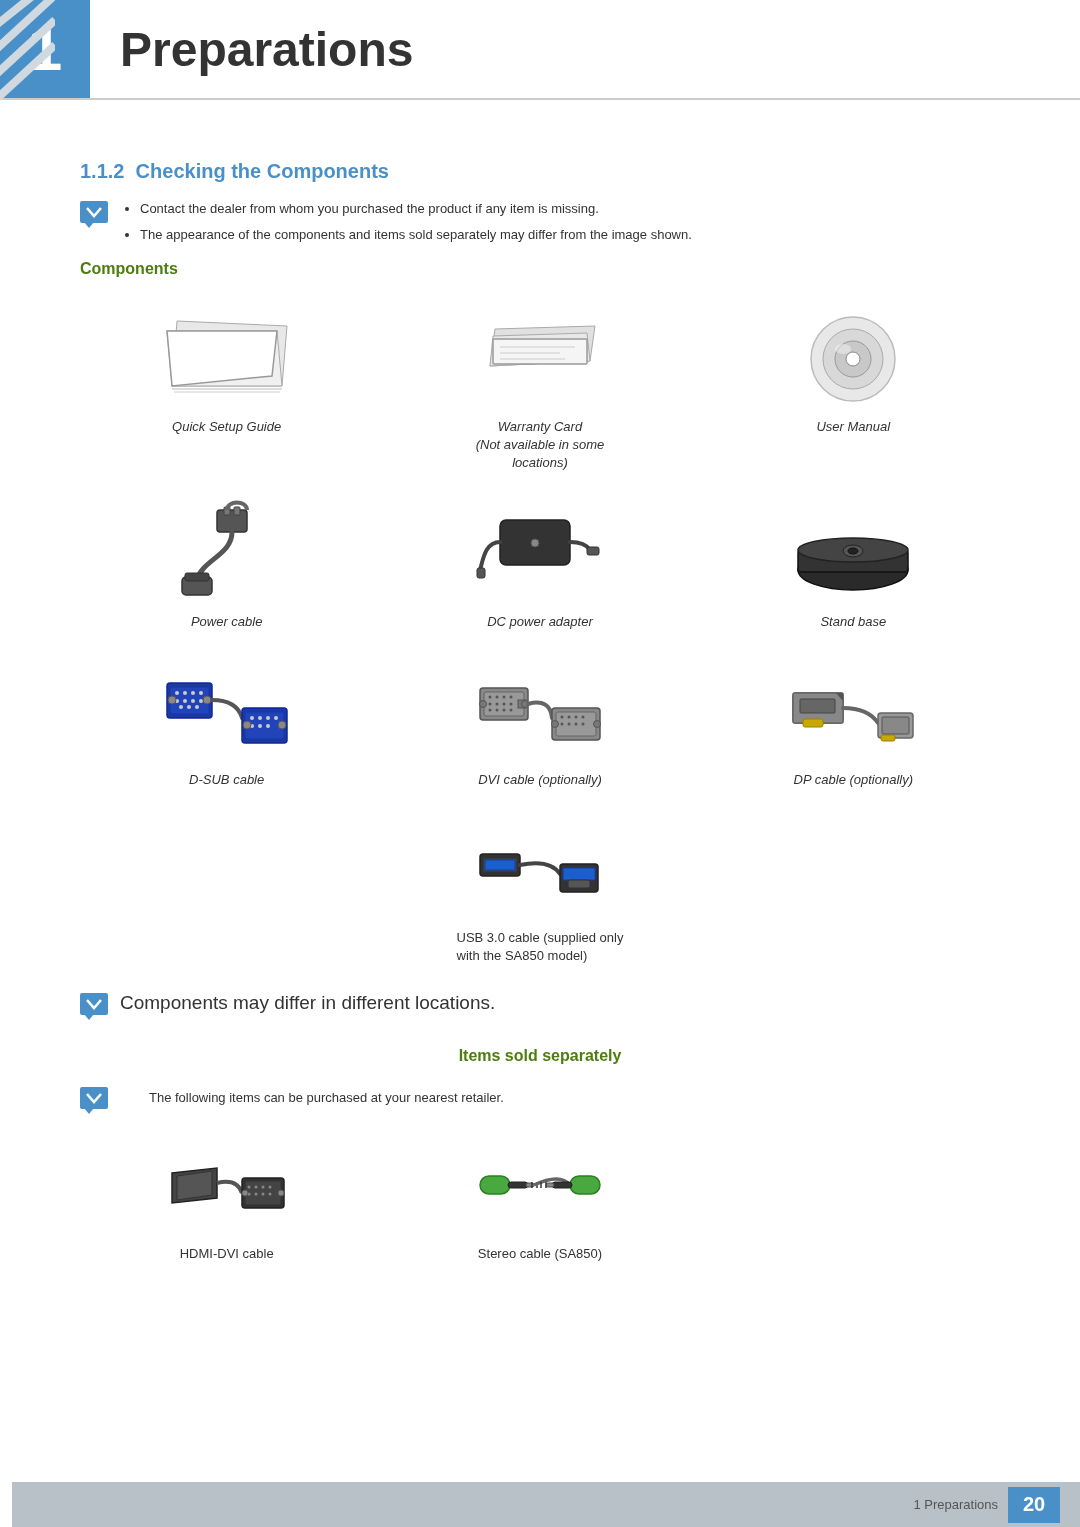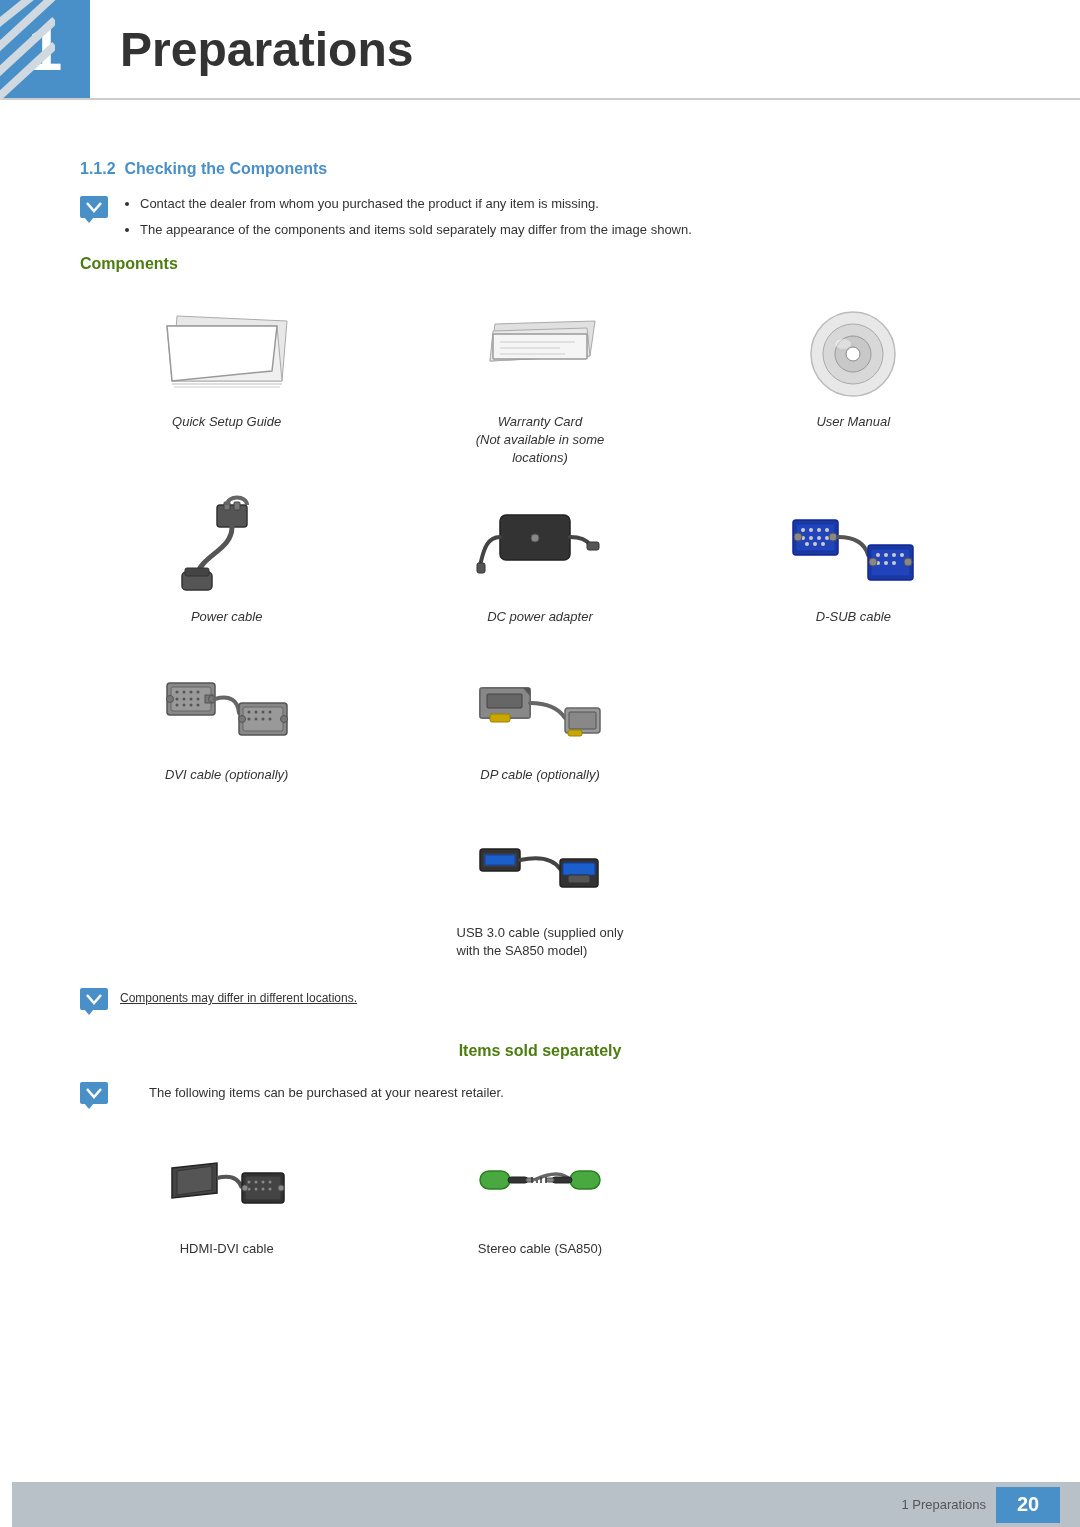--- a/index.html
+++ b/index.html
@@ -47,21 +47,21 @@
       color: #333;
     }
 
     
     .main-content {
       padding: 30px 80px 80px 80px;
     }
 
     
     .section-heading {
-      font-size: 16px;
+      font-size: 20px;
       font-weight: bold;
       color: #4a90c8;
       margin-bottom: 16px;
       margin-top: 30px;
     }
 
     
     .note-block {
       display: flex;
       align-items: flex-start;
@@ -178,21 +178,21 @@
       justify-content: flex-end;
       padding-right: 20px;
     }
     .footer-text {
       font-size: 13px;
       color: #555;
     }
     .footer-page-box {
       background: #4a90c8;
       color: #fff;
-      width: 64px;
+      width: 52px;
       height: 36px;
       display: flex;
       align-items: center;
       justify-content: center;
       font-size: 20px;
       font-weight: bold;
       margin-left: 10px;
     }
 
     
@@ -334,20 +334,34 @@
 
           <path d="M95,37 Q110,37 115,45" fill="none" stroke="#444" stroke-width="4" stroke-linecap="round"></path>
           <rect x="112" y="42" width="12" height="8" rx="2" fill="#555" stroke="#333" stroke-width="1"></rect>
 
           <circle cx="60" cy="38" r="4" fill="#888" stroke="#555" stroke-width="1"></circle>
         </svg>
       </div>
       <div class="component-label">DC power adapter</div>
     </div>
 
+    <div class="component-item">
+      <div class="component-image">
+        <svg width="130" height="95" viewBox="0 0 130 95">
+
+          <ellipse cx="65" cy="65" rx="55" ry="20" fill="#2a2a2a" stroke="#111" stroke-width="1.5"></ellipse>
+          <rect x="10" y="45" width="110" height="22" rx="3" fill="#333" stroke="#111" stroke-width="1.5"></rect>
+          <ellipse cx="65" cy="45" rx="55" ry="12" fill="#444" stroke="#222" stroke-width="1.5"></ellipse>
+
+          <ellipse cx="65" cy="46" rx="10" ry="6" fill="#555" stroke="#222" stroke-width="1"></ellipse>
+          <ellipse cx="65" cy="46" rx="5" ry="3" fill="#222" stroke="#111" stroke-width="1"></ellipse>
+        </svg>
+      </div>
+      <div class="component-label">Stand base</div>
+    </div>
 
     <div class="component-item">
       <div class="component-image">
         <svg width="130" height="95" viewBox="0 0 130 95">
 
           <rect x="5" y="20" width="45" height="35" rx="3" fill="#1a3a9c" stroke="#1226a0" stroke-width="1.5"></rect>
           <rect x="8" y="24" width="39" height="27" rx="2" fill="#2244bb" stroke="#1236b0" stroke-width="1"></rect>
 
           <circle cx="15" cy="30" r="2" fill="#ccc"></circle>
           <circle cx="23" cy="30" r="2" fill="#ccc"></circle>
@@ -473,21 +487,21 @@
   </div>
 
   <div class="note-text-block">
     <div class="note-icon" style="margin-right:12px;">
       <div class="note-icon-inner">
         <svg width="18" height="16" viewBox="0 0 18 16">
             <polyline points="2,4 9,12 16,4" fill="none" stroke="white" stroke-width="2.5"></polyline>
           </svg>
       </div>
     </div>
-    <span style="font-size:12px;text-decoration:underline;">Components may differ in different locations.</span>
+    <span style="font-size:19px;">Components may differ in different locations.</span>
   </div>
 
   <div class="components-heading" style="margin-top:32px;text-align:center;">Items sold separately</div>
 
   <div class="note-text-block">
     <div class="note-icon" style="margin-right:12px;">
       <div class="note-icon-inner">
         <svg width="18" height="16" viewBox="0 0 18 16">
             <polyline points="2,4 9,12 16,4" fill="none" stroke="white" stroke-width="2.5"></polyline>
           </svg>

